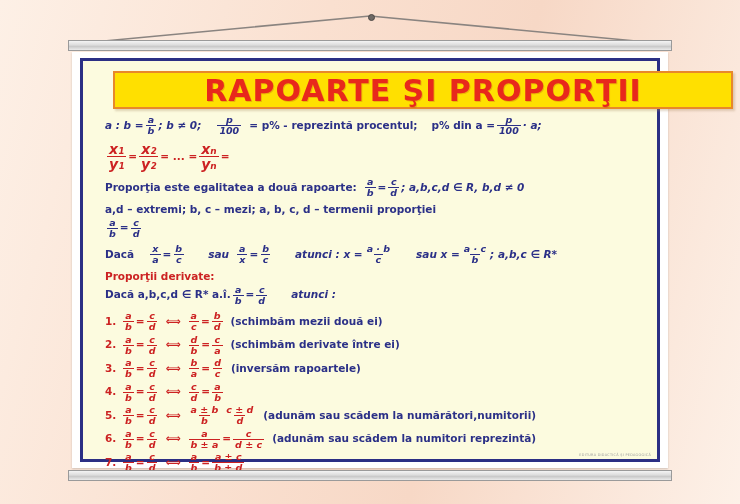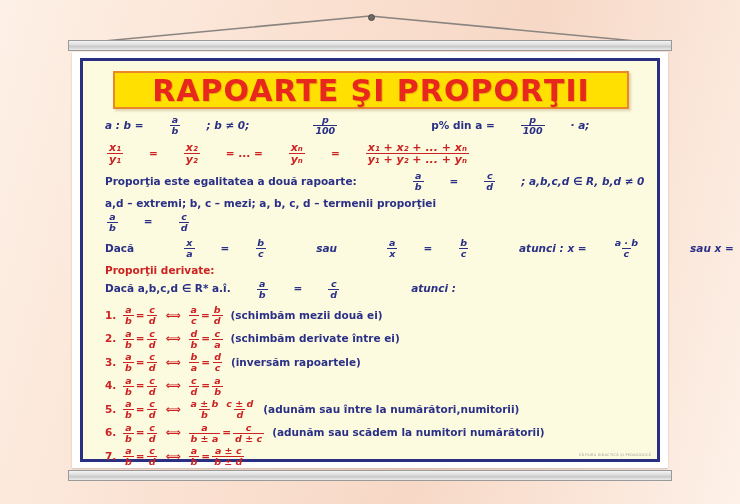--- a/index.html
+++ b/index.html
@@ -24,21 +24,21 @@
 
   
   .sheet{position:absolute;left:72px;top:52px;width:596px;height:416px;
          background:#ffffff;box-shadow:0 1px 2px rgba(0,0,0,.18);}
 
   
   .panel{position:absolute;left:80px;top:58px;width:580px;height:404px;
          background:#fcfbdf;border:3px solid #2b2f84;box-sizing:border-box;}
 
   
-  .title-plate{position:absolute;left:30px;top:10px;width:516px;height:38px;
+  .title-plate{position:absolute;left:30px;top:10px;width:620px;height:38px;
     background:#ffe000;border:2px solid #e8882a;box-sizing:border-box;
     display:flex;align-items:center;justify-content:center;
     box-shadow:2px 2px 2px rgba(170,140,100,.35);}
   .title-plate .title{
     color:#e8281c;font-weight:bold;font-size:30px;letter-spacing:1px;
     font-family:"DejaVu Sans","Liberation Sans",sans-serif;
     text-shadow:1px 1px 0 rgba(180,60,20,.25);white-space:nowrap;}
 
   
   .body-area{position:absolute;left:22px;top:54px;right:10px;}
@@ -47,28 +47,28 @@
   .line.red{color:#cc2222;}
   .sp{display:inline-block;width:6px;}
   .sp2{display:inline-block;width:14px;}
   .sp3{display:inline-block;width:22px;}
 
   
   .frac{display:inline-flex;flex-direction:column;align-items:center;
         vertical-align:middle;line-height:1;margin:0 2px;}
   .frac .num{font-size:9.5px;padding:0 2px;}
   .frac .den{font-size:9.5px;padding:0 2px;border-top:1.2px solid currentColor;margin-top:.5px;}
-  .frac.sm .num,.frac.sm .den{font-size:11px;}
+  .frac.sm .num,.frac.sm .den{font-size:14px;}
 
   .txt{display:inline-block;}
   .it{font-style:italic;}
   .num-label{display:inline-block;width:16px;}
 
   
-  .row{margin-bottom:6px;gap:24px;}
+  .row{margin-bottom:6px;}
   .row-tight{margin-bottom:3px;}
 
   .fine-print{position:absolute;right:6px;bottom:2px;font-size:3.4px;color:#9b9b9b;
       letter-spacing:.3px;white-space:nowrap;}
 </style>
 </head>
 <body>
 
 <div class="poster-wrap">
 
@@ -94,20 +94,21 @@
           <span class="num it">a</span>
           <span class="den it">b</span>
         </span>
         <span class="txt it">; b ≠ 0;</span>
         <span class="sp2"></span>
         <span class="frac">
           <span class="num it">p</span>
           <span class="den it">100</span>
         </span>
         <span class="sp"></span>
+        <span class="txt">= p% - reprezintă procentul;</span>
         <span class="sp2"></span>
         <span class="txt">p% din a =</span>
         <span class="frac">
           <span class="num it">p</span>
           <span class="den it">100</span>
         </span>
         <span class="txt it">· a;</span>
       </div>
 
 
@@ -120,24 +121,20 @@
         <span class="frac sm">
           <span class="num it">x₂</span>
           <span class="den it">y₂</span>
         </span>
         <span class="txt">= ... =</span>
         <span class="frac sm">
           <span class="num it">xₙ</span>
           <span class="den it">yₙ</span>
         </span>
         <span class="txt">=</span>
-        <span class="frac sm">
-          <span class="num it">x₁ + x₂ + ... + xₙ</span>
-          <span class="den it">y₁ + y₂ + ... + yₙ</span>
-        </span>
       </div>
 
       <div class="line row">
         <span class="txt">Proporţia este egalitatea a două rapoarte:</span>
         <span class="sp"></span>
         <span class="frac">
           <span class="num it">a</span>
           <span class="den it">b</span>
         </span>
         <span class="txt">=</span>
@@ -344,21 +341,21 @@
             <span class="frac">
               <span class="num it">a ± b</span>
               <span class="den it">b</span>
             </span>
             <span class="txt"></span>
             <span class="frac">
               <span class="num it">c ± d</span>
               <span class="den it">d</span>
             </span>
             <span class="sp"></span>
-            <span class="txt" style="color:#2b3087">(adunăm sau între la numărători,numitorii)</span>
+            <span class="txt" style="color:#2b3087">(adunăm sau scădem la numărători,numitorii)</span>
           </div>
           <div class="line red row-tight">
             <span class="num-label">6.</span>
             <span class="frac">
               <span class="num it">a</span>
               <span class="den it">b</span>
             </span>
             <span class="txt">=</span>
             <span class="frac">
               <span class="num it">c</span>
@@ -370,21 +367,21 @@
             <span class="frac">
               <span class="num it">a</span>
               <span class="den it">b ± a</span>
             </span>
             <span class="txt">=</span>
             <span class="frac">
               <span class="num it">c</span>
               <span class="den it">d ± c</span>
             </span>
             <span class="sp"></span>
-            <span class="txt" style="color:#2b3087">(adunăm sau scădem la numitori numărătorii)</span>
+            <span class="txt" style="color:#2b3087">(adunăm sau scădem la numitori reprezintă)</span>
           </div>
           <div class="line red row-tight">
             <span class="num-label">7.</span>
             <span class="frac">
               <span class="num it">a</span>
               <span class="den it">b</span>
             </span>
             <span class="txt">=</span>
             <span class="frac">
               <span class="num it">c</span>

